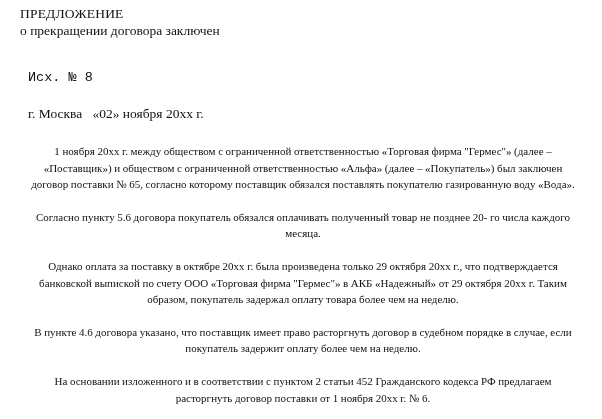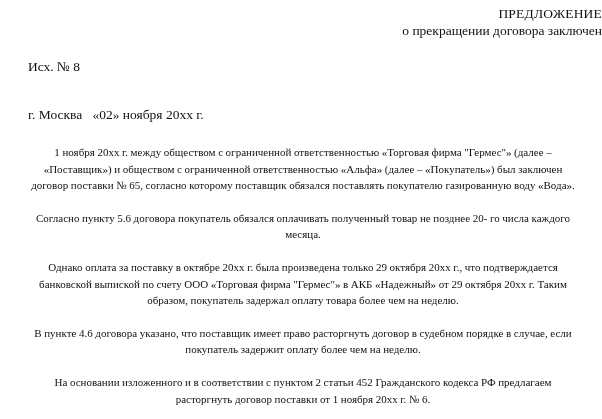--- a/index.html
+++ b/index.html
@@ -20,21 +20,22 @@
     position: relative;
     width: 602px;
     height: 419px;
     background: #ffffff;
     box-sizing: border-box;
   }
 
   
   .title-block {
     padding-top: 5px;
-    text-align: right;
+    text-align: left;
+    margin-left: 20px;
   }
   .doc-title {
     font-size: 13.5px;
     line-height: 17px;
     letter-spacing: 0.2px;
     white-space: pre;
   }
   .doc-subtitle {
     font-size: 13.5px;
     line-height: 17px;
@@ -45,24 +46,25 @@
   .meta {
     margin-left: 28px;
     margin-right: 24px;
   }
   .meta-line {
     font-size: 13.5px;
     line-height: 17px;
     white-space: pre;
   }
   .meta-ref {
-    margin-top: 19px;
+    margin-top: 30px;
+    font-family: Liberation Mono, monospace;
   }
   .meta-city {
-    margin-top: 31px;
+    margin-top: 19px;
     font-family: Liberation Serif, serif;
   }
 
   
   .body-block {
     margin-left: 28px;
     margin-right: 24px;
     margin-top: 21px;
   }
   .para {

